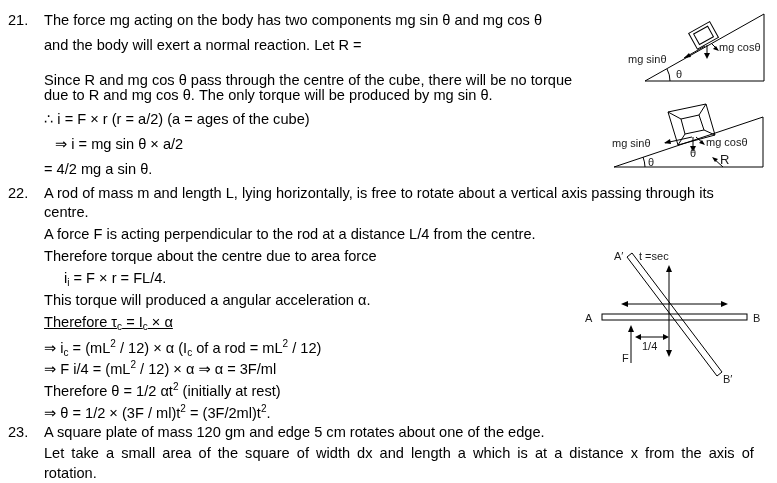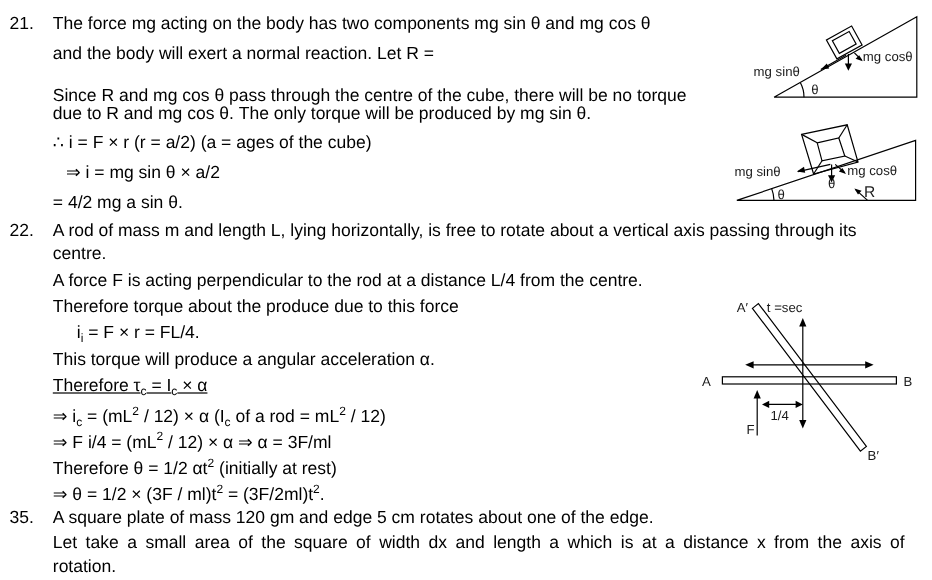--- a/index.html
+++ b/index.html
@@ -84,27 +84,27 @@
   <text class="dlabel" x="106" y="56">mg cosθ</text>
   <text class="dlabel" x="90" y="67">θ</text>
   <text class="dlabel" x="48" y="76">θ</text>
   <text class="dlabel" x="120" y="74" style="font-size:13px">R</text>
 </svg>
 
 <div class="num" style="left:8px; top:184px;">22.</div>
 <div class="ln" style="left:44px; top:184px;">A rod of mass m and length L, lying horizontally, is free to rotate about a vertical axis passing through its</div>
 <div class="ln" style="left:44px; top:203px;">centre.</div>
 <div class="ln" style="left:44px; top:225px;">A force F is acting perpendicular to the rod at a distance L/4 from the centre.</div>
-<div class="ln" style="left:44px; top:247px;">Therefore torque about the produce due to this force</div>
+<div class="ln" style="left:44px; top:247px;">Therefore torque about the centre due to area force</div>
 
 <div class="ln" style="left:64px; top:269px;">
   <span>i</span><span class="sub">i</span><span> = F × r = FL/4.</span>
 </div>
 
-<div class="ln" style="left:44px; top:291px;">This torque will produce a angular acceleration α.</div>
+<div class="ln" style="left:44px; top:291px;">This torque will produced a angular acceleration α.</div>
 
 <div class="ln" style="left:44px; top:313px;text-decoration:underline;">
   <span>Therefore τ</span><span class="sub">c</span><span> = I</span><span class="sub">c</span><span> × α</span>
 </div>
 
 <div class="ln" style="left:44px; top:335px;">
   <span>⇒ i</span><span class="sub">c</span><span> = (mL</span><span class="sup">2</span><span> / 12) × α (I</span><span class="sub">c</span><span> of a rod = mL</span><span class="sup">2</span><span> / 12)</span>
 </div>
 
 <div class="ln" style="left:44px; top:356px;">
@@ -145,16 +145,16 @@
   </g>
   <text class="dlabel" x="34" y="20">A′</text>
   <text class="dlabel" x="59" y="20">t =sec</text>
   <text class="dlabel" x="5" y="82">A</text>
   <text class="dlabel" x="173" y="82">B</text>
   <text class="dlabel" x="143" y="143">B′</text>
   <text class="dlabel" x="42" y="122">F</text>
   <text class="dlabel" x="62" y="110">1/4</text>
 </svg>
 
-<div class="num" style="left:8px; top:423px;">35.</div>
+<div class="num" style="left:8px; top:423px;">23.</div>
 <div class="ln" style="left:44px; top:423px;">A square plate of mass 120 gm and edge 5 cm rotates about one of the edge.</div>
 <div class="ln" style="left:44px; top:444px; word-spacing:3px;">Let take a small area of the square of width dx and length a which is at a distance x from the axis of</div>
 <div class="ln" style="left:44px; top:464px;">rotation.</div>
 
 </body></html>

